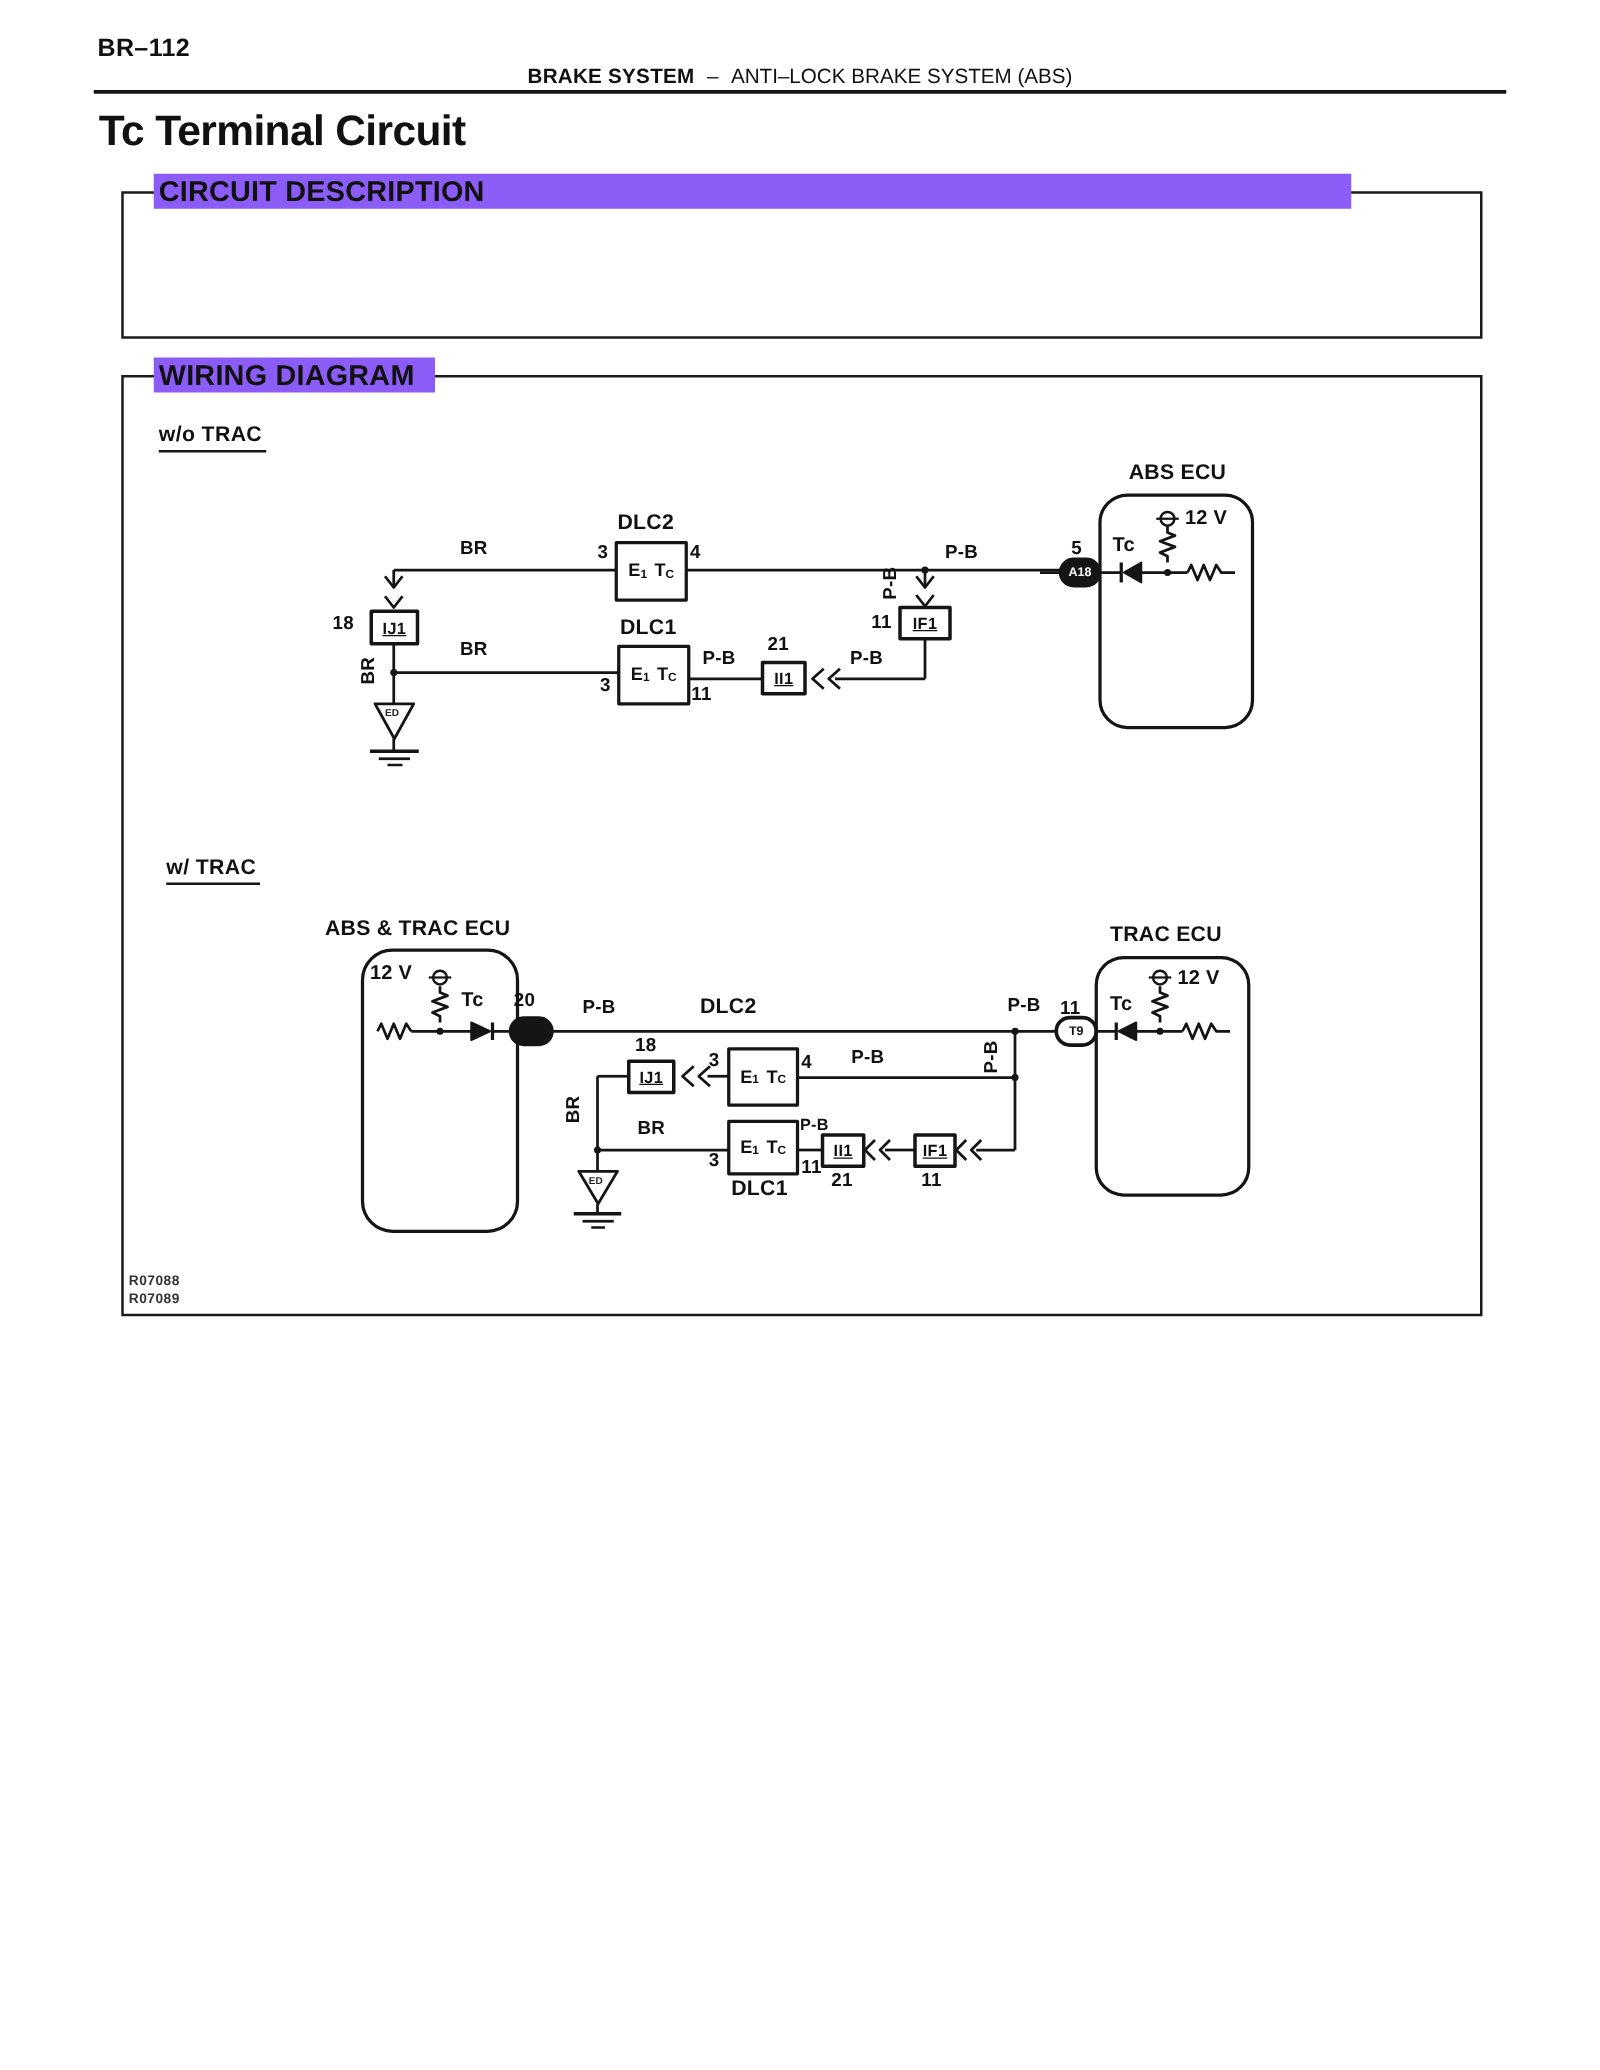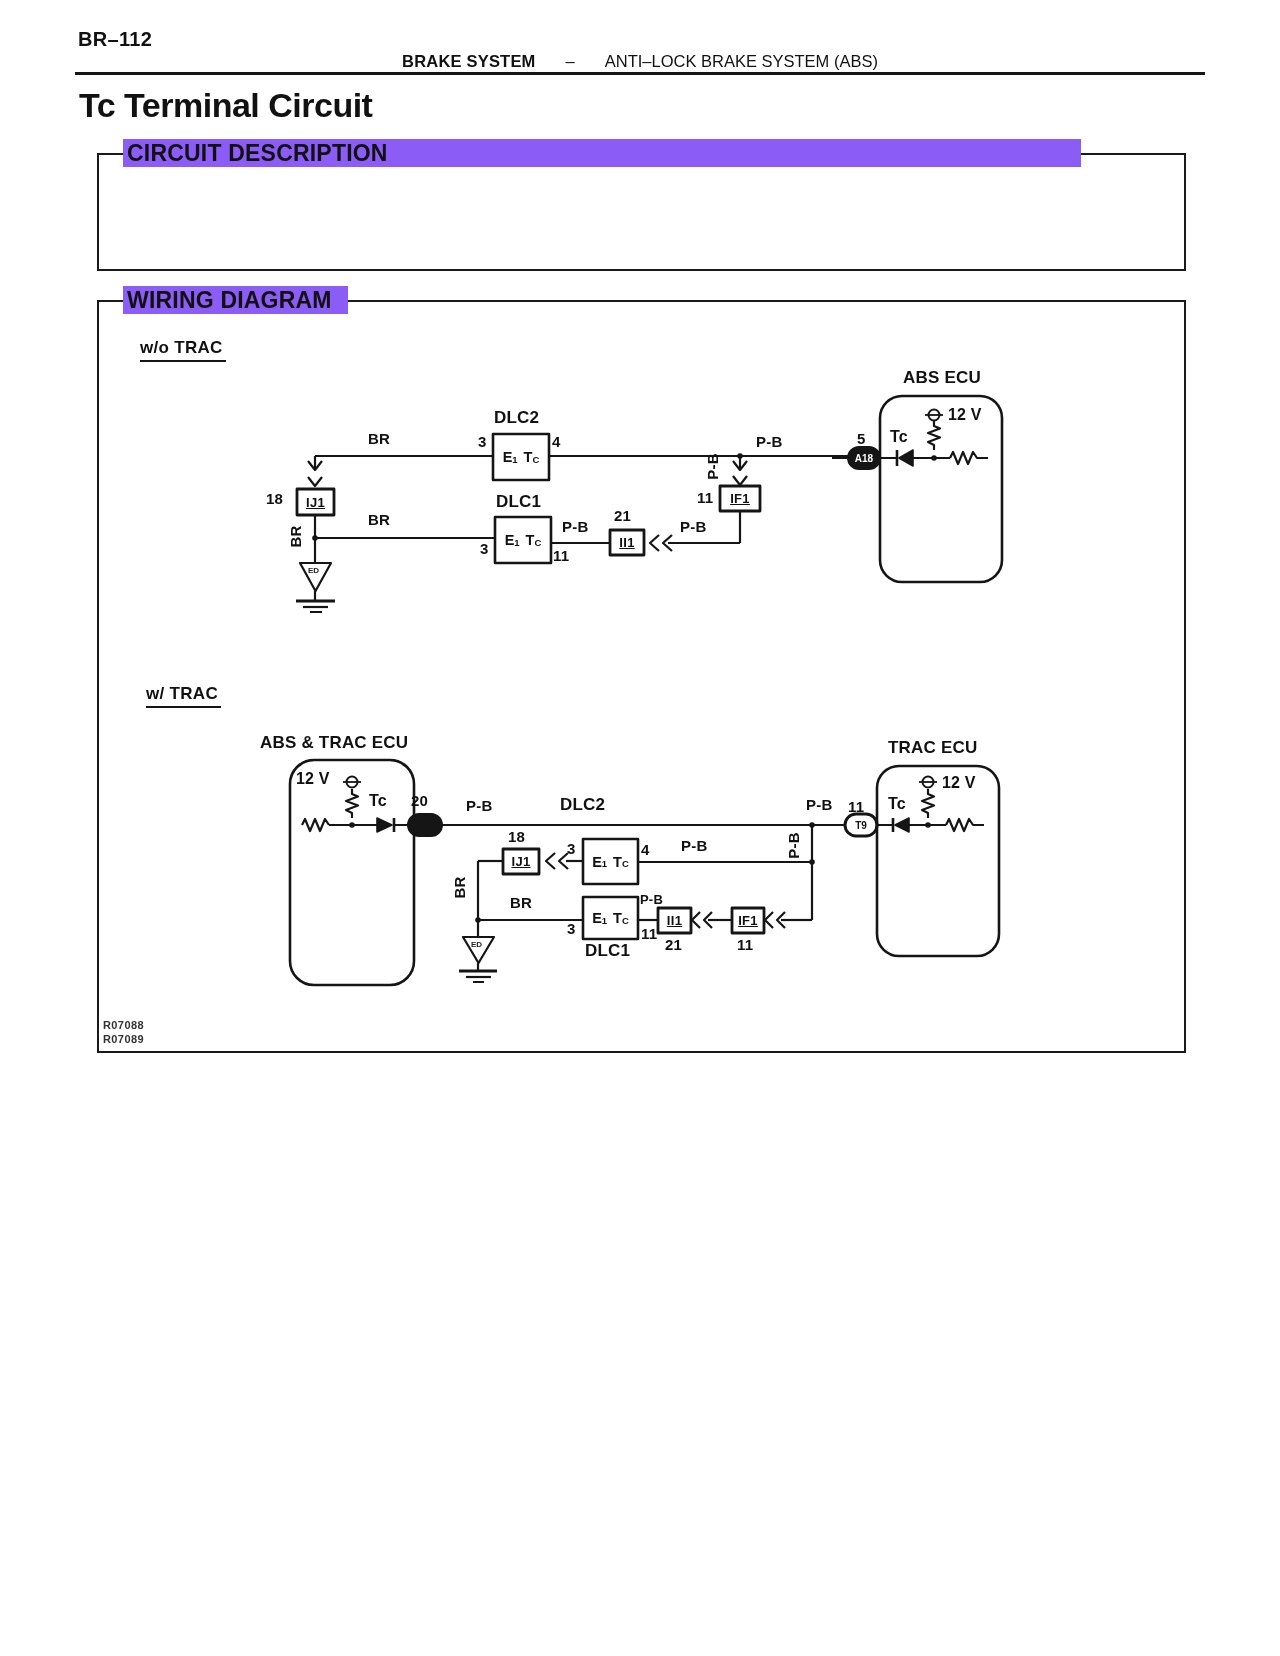--- a/index.html
+++ b/index.html
@@ -3,37 +3,37 @@
 <meta charset="utf-8">
 <style>
   * { margin:0; padding:0; box-sizing:border-box; }
   html,body { background:#ffffff; }
   body { font-family:"Liberation Sans", sans-serif; color:#111; }
   .page { position:relative; width:1280px; height:1656px; background:#fff; overflow:hidden; }
 
   .abs { position:absolute; }
 
   .page-code { left:78px; top:28px; font-size:20px; font-weight:bold; letter-spacing:.3px; }
-  .header-center { left:0; top:52px; width:100%; display:flex; justify-content:center; gap:30px; font-size:16.5px; }
+  .header-center { left:0; top:52px; width:100%; display:flex; justify-content:center; gap:10px; font-size:16.5px; }
   .header-center .sec { font-weight:bold; letter-spacing:.2px; }
   .top-rule { left:75px; top:72px; width:1130px; height:3px; background:#151515; }
 
   .doc-title { left:79px; top:86px; font-size:34px; font-weight:bold; letter-spacing:-.5px; }
 
   .frame { position:absolute; border:2.5px solid #1a1a1a; background:transparent; }
   .desc-frame { left:97px; top:153px; width:1089px; height:118px; }
   .wiring-frame { left:97px; top:300px; width:1089px; height:753px; }
 
   .frame-heading { position:absolute; background:#8b5cf6; font-size:23px; font-weight:bold; letter-spacing:.2px; line-height:28px; height:28px; }
   .desc-heading { left:123px; top:139px; width:958px; padding-left:4px; }
   .wiring-heading { left:123px; top:286px; padding:0 16px 0 4px; }
 
   .desc-body { left:127px; top:186px; width:1000px; font-size:21px; line-height:1.55; letter-spacing:.1px; }
 
-  .section-label { font-size:17px; font-weight:bold; border-bottom:2.5px solid #151515; padding:0 3px 2px 0; letter-spacing:.3px;margin-left:13px; }
+  .section-label { font-size:17px; font-weight:bold; border-bottom:2.5px solid #151515; padding:0 3px 2px 0; letter-spacing:.3px; }
   .lab { position:absolute; font-size:15px; font-weight:bold; letter-spacing:.2px; white-space:nowrap; }
   .lab17 { font-size:17px; }
   .lab16 { font-size:16px; }
   .lab13 { font-size:13px; }
   .vlabel { width:30px; text-align:center; transform:rotate(-90deg); transform-origin:center; }
 
   .conn-box-label { position:absolute; display:flex; align-items:center; justify-content:center; font-size:13px; font-weight:bold; letter-spacing:.3px;text-decoration:underline; }
   .dlc-inner { position:absolute; display:flex; align-items:center; justify-content:center; font-size:14.5px; font-weight:bold; }
   .dlc-inner sub { font-size:9.5px; transform:translateY(2px); }
   .dlc-inner .t-part { margin-left:6px; }

